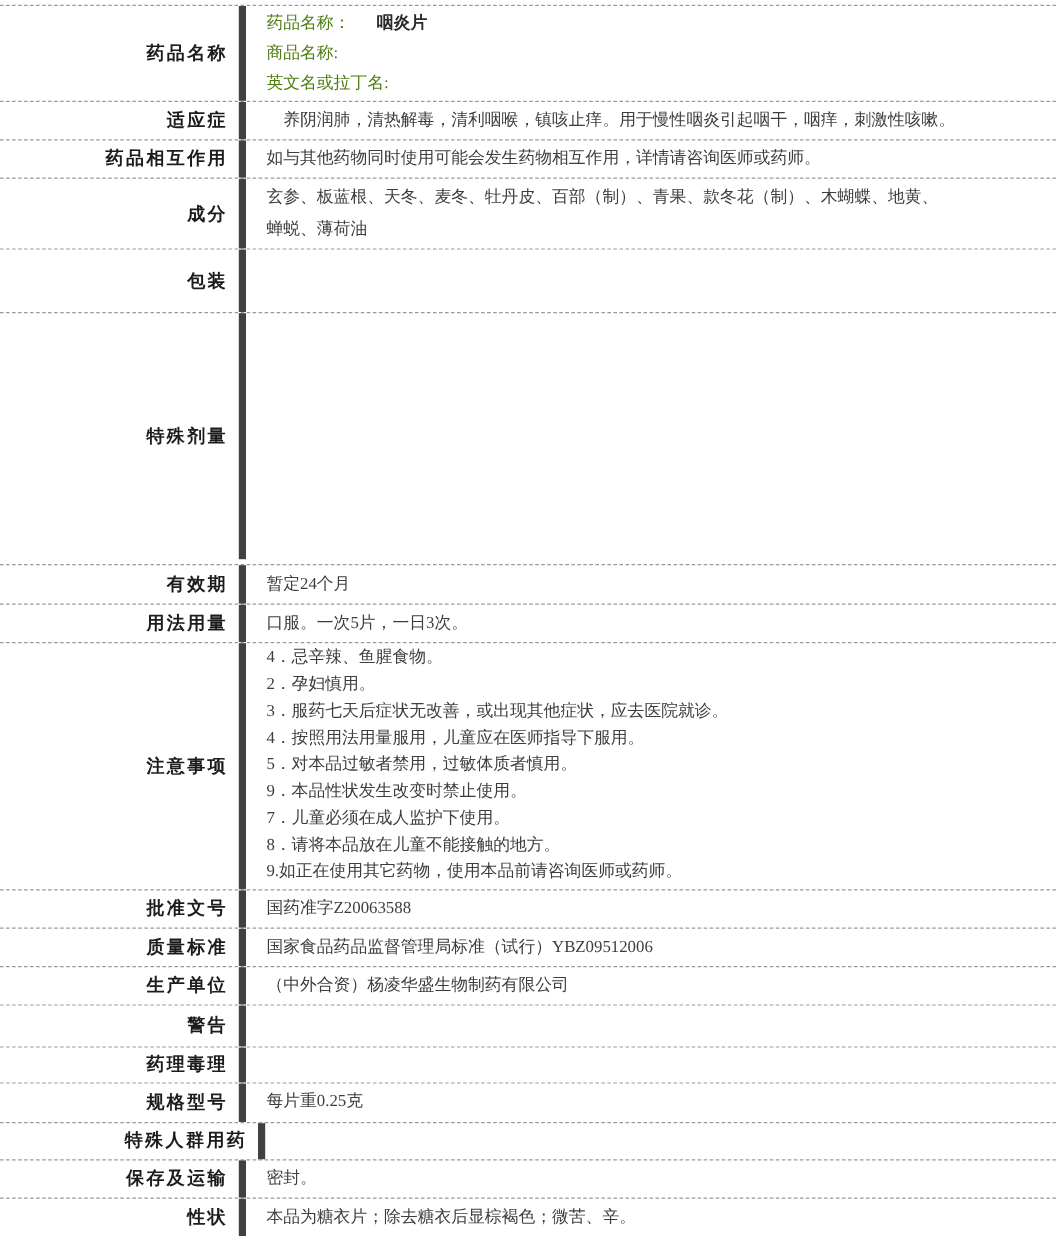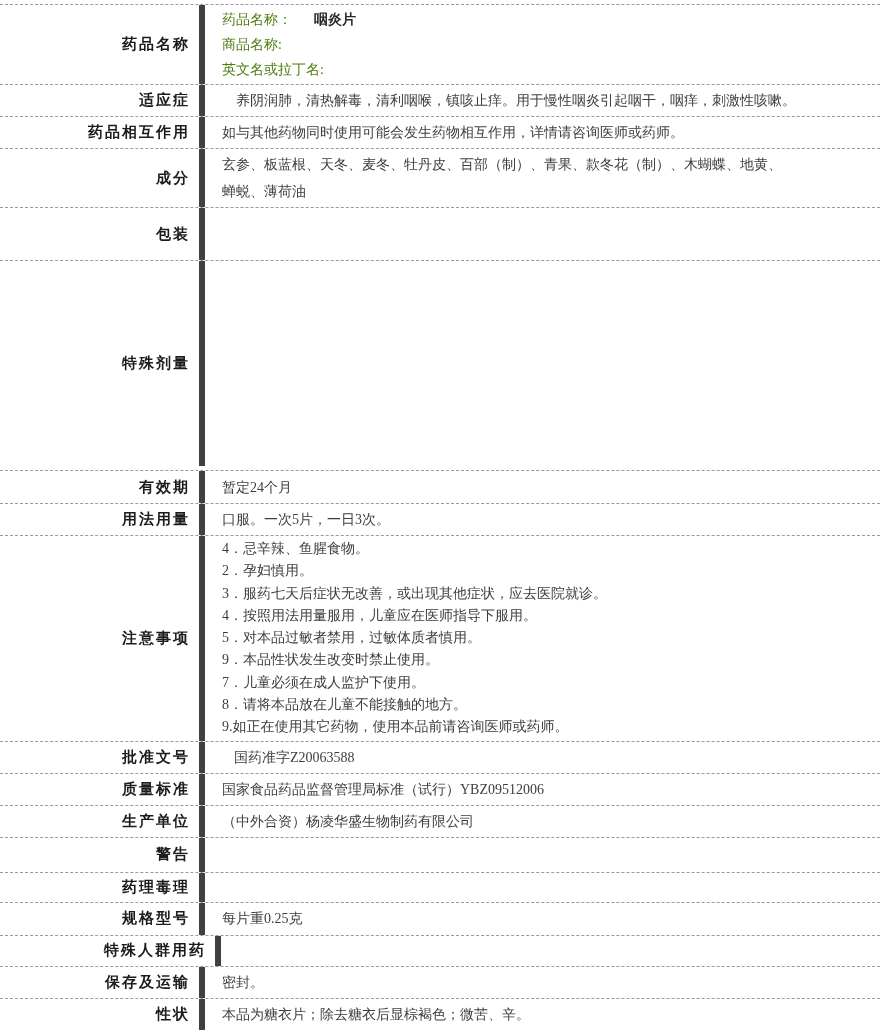--- a/index.html
+++ b/index.html
@@ -60,21 +60,21 @@
   .row[data-row-id="name"] .content-cell  { line-height: 25px; }
   .row[data-row-id="indications"]         { min-height: 30px; }
   .row[data-row-id="ingredients"]         { min-height: 56px; }
   .row[data-row-id="interactions"]        { min-height: 30px; }
   .row[data-row-id="packaging"]           { min-height: 53px; gap: 26px; }
   .row[data-row-id="special-dosage"]      { min-height: 32px; flex-direction: column; }
   .row[data-row-id="shelf-life"]          { min-height: 33px; }
   .row[data-row-id="dosage"]              { min-height: 32px; }
   .row[data-row-id="precautions"]         { min-height: 201px; }
   .row[data-row-id="precautions"] .content-cell { line-height: 22.3px; }
-  .row[data-row-id="approval-number"]     { min-height: 31px; gap: 12px; }
+  .row[data-row-id="approval-number"]     { min-height: 31px; }
   .row[data-row-id="quality-standard"]    { min-height: 32px; }
   .row[data-row-id="manufacturer"]        { min-height: 32px; }
   .row[data-row-id="warning"]             { min-height: 35px; }
   .row[data-row-id="pharmacology"]        { min-height: 30px; }
   .row[data-row-id="specification"]       { min-height: 33px; }
   .row[data-row-id="special-populations"] { min-height: 31px; padding-left: 16px; }
   .row[data-row-id="storage"]             { min-height: 32px; }
   .row[data-row-id="characters"]          { min-height: 33px; }
   .row[data-row-id="pharmacokinetics"]    { min-height: 38px; flex-direction: column; }
   .row[data-row-id="contraindications"]   { min-height: 31px; }

